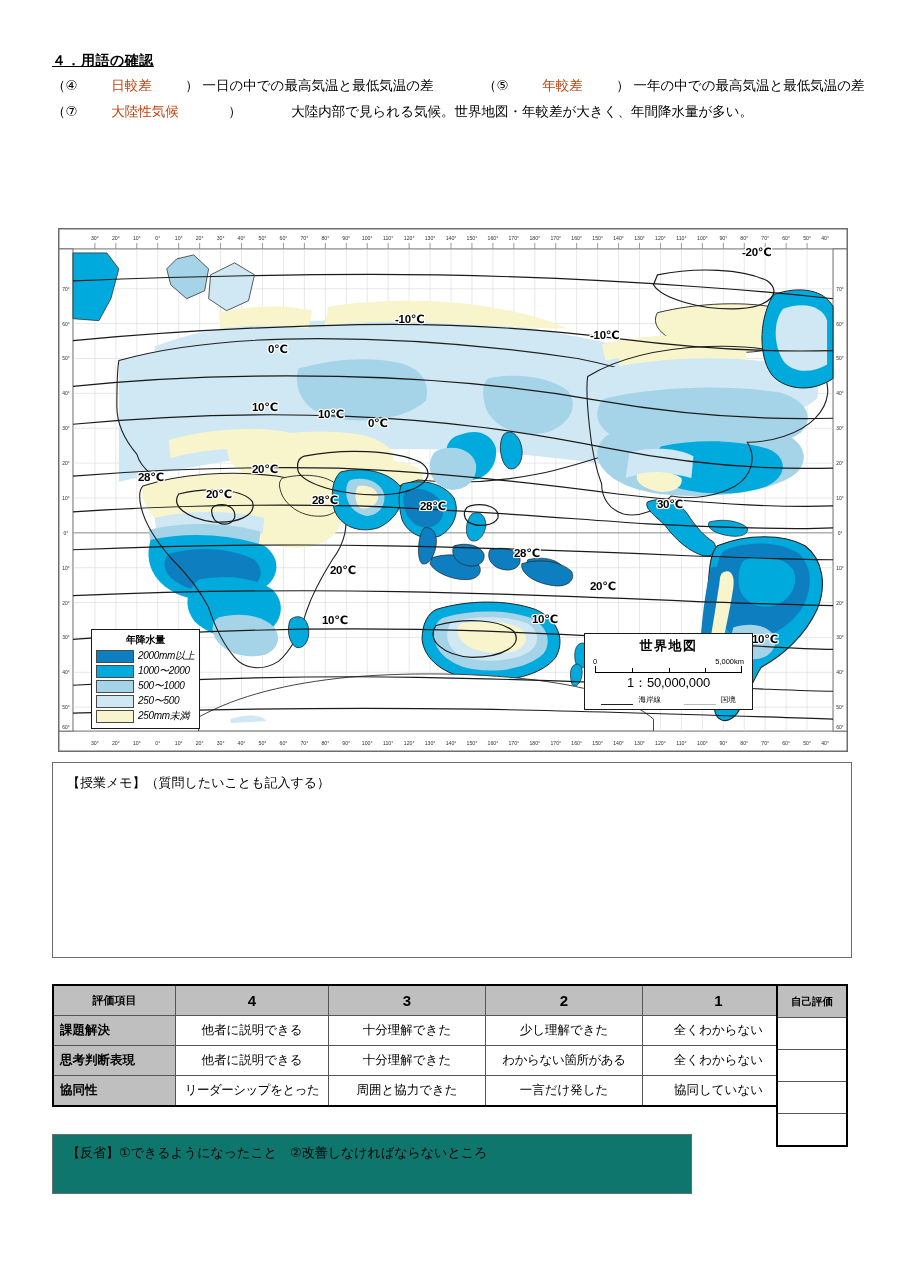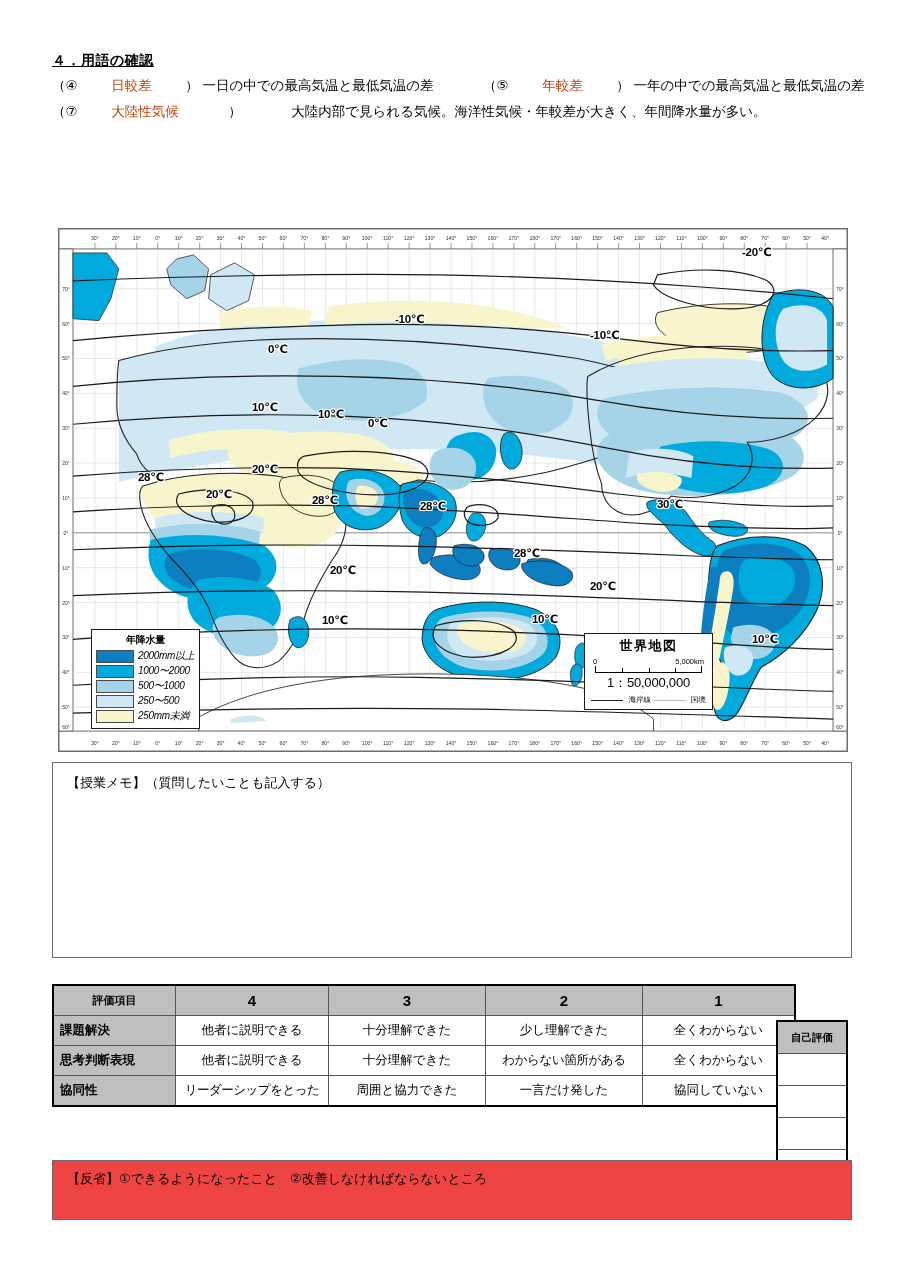--- a/index.html
+++ b/index.html
@@ -109,21 +109,21 @@
     white-space: nowrap;
     letter-spacing: -0.3px;
     font-style: italic;
   }
 
   
   .scale-box {
     position: absolute;
     left: 525px;
     top: 404px;
-    width: 129px;
+    width: 169px;
     background: #ffffff;
     border: 1px solid #1a1a1a;
     padding: 3px 5px 4px 5px;
     box-sizing: border-box;
     z-index: 6;
   }
   .scale-title {
     font-size: 13px;
     font-weight: bold;
     text-align: center;
@@ -163,21 +163,21 @@
     letter-spacing: -0.2px;
   }
   .scale-keys {
     display: flex;
     justify-content: space-around;
     align-items: center;
     font-size: 7.5px;
     margin-top: 2px;
     padding-top: 1px;
   }
-  .scale-key { display: flex; align-items: center; gap: 5px; }
+  .scale-key { display: flex; align-items: flex-end; gap: 5px; }
   .key-line-coast { width: 32px; height: 0; border-top: 1.4px solid #222; }
   .key-line-border { width: 32px; height: 0; border-top: 1px solid #bbb; }
 
   
   .temp-label {
     position: absolute;
     font-size: 11.5px;
     font-weight: bold;
     color: #000;
     white-space: nowrap;
@@ -238,21 +238,21 @@
     text-align: left;
     padding-left: 6px;
     font-size: 12.5px;
   }
   td.small-text { font-size: 10px; letter-spacing: -0.4px; }
   td.tiny-text { font-size: 8.5px; letter-spacing: -0.5px; }
 
   #self-eval-wrap {
     position: absolute;
     left: 776px;
-    top: 1020px;
+    top: 984px;
   }
   table.selfeval {
     border-collapse: collapse;
     table-layout: fixed;
     border: 2px solid #000;
   }
   table.selfeval th, table.selfeval td {
     border: 1px solid #555;
     width: 66px;
     height: 29px;
@@ -263,26 +263,26 @@
   }
   table.selfeval th {
     background: #bfbfbf;
     font-weight: bold;
   }
 
   
   #reflection-box {
     position: absolute;
     left: 52px;
-    top: 1160px;
-    width: 800px;
+    top: 1134px;
+    width: 640px;
     height: 60px;
     border: 1px solid #6b6b6b;
     box-sizing: border-box;
-    background: #ef4444;
+    background: #0f766e;
   }
   #reflection-box .refl-text {
     font-size: 13px;
     padding: 9px 0 0 14px;
     white-space: nowrap;
   }
 </style>
 </head>
 <body>
 
@@ -308,21 +308,21 @@
     </div>
 
 
     <div class="term-line">
       <span>（⑦</span>
       <span class="gap-sm"></span>
       <span class="blank">大陸性気候</span>
       <span class="gap-md"></span>
       <span>）</span>
       <span class="gap-md"></span>
-      <span>大陸内部で見られる気候。海洋性気候・年較差が大きく、年間降水量が多い。</span>
+      <span>大陸内部で見られる気候。世界地図・年較差が大きく、年間降水量が多い。</span>
     </div>
   </div>
 
 
   <div id="world-map">
 
     <svg class="map-svg" viewBox="0 0 790 524" preserveAspectRatio="none">
       <defs>
         <clipPath id="mapclip">
             <rect x="0" y="20" width="790" height="484"></rect>

